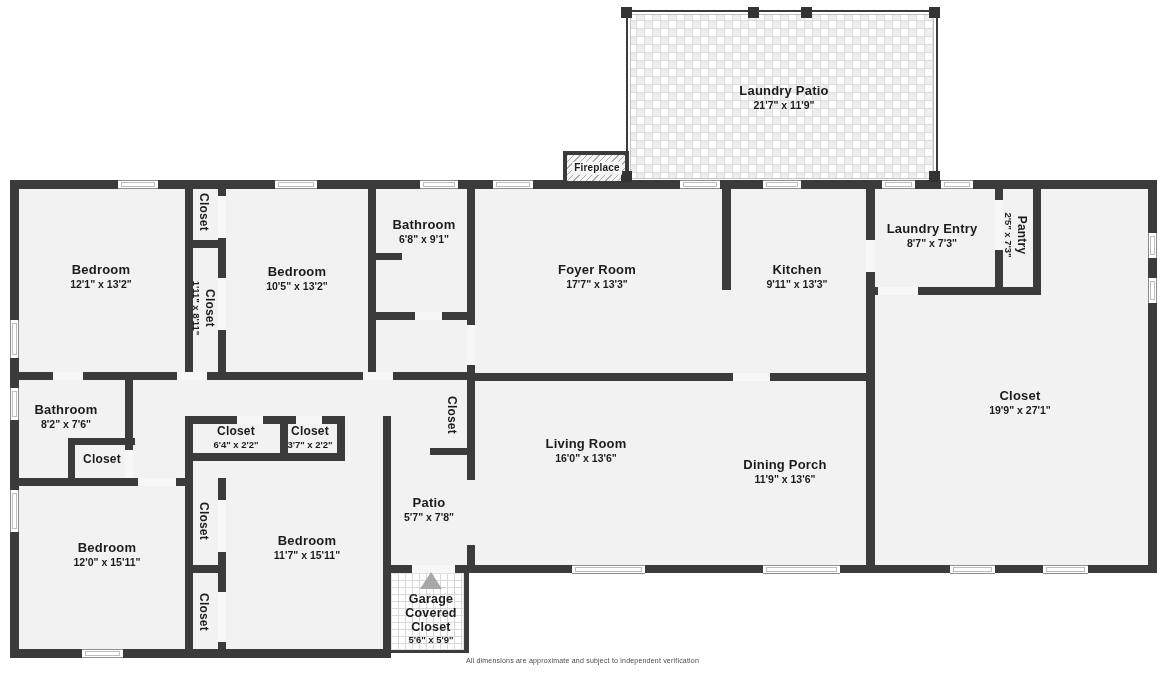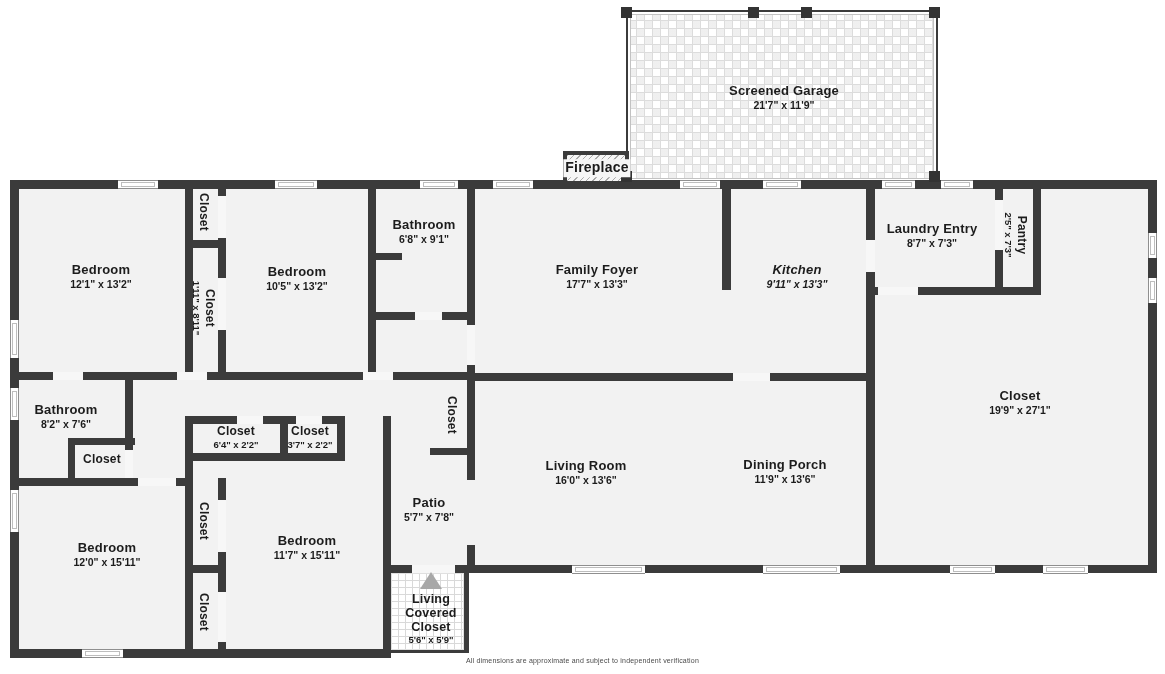--- a/index.html
+++ b/index.html
@@ -41,21 +41,21 @@
     border-left:11px solid transparent;border-right:11px solid transparent;
     border-bottom:17px solid #a8a8a8;}
 
   .room-label{position:absolute;transform:translate(-50%,-50%);text-align:center;
     color:#1c1c1c;z-index:6;white-space:nowrap;line-height:1.25;}
   .room-label .rname{font-size:13px;font-weight:700;letter-spacing:.2px;}
   .room-label .rdims{font-size:10.5px;font-weight:700;margin-top:0;}
   .room-label.small .rname{font-size:12px;}
   .room-label.small .rdims{font-size:9.5px;}
   .room-label.vert{transform:translate(-50%,-50%) rotate(90deg);}
-  .room-label.fireplace-label .rname{font-size:14px;background:#f6f6f6;padding:0 2px;}
+  .room-label.fireplace-label .rname{font-size:10px;background:#f6f6f6;padding:0 2px;}
   .room-label.porchlbl .rname{font-size:12.5px;}
   .room-label.porchlbl .rdims{font-size:9.5px;}
   .room-label.wrap{white-space:normal;line-height:1.15;}
 
   .footer{position:absolute;left:0;right:0;top:657px;text-align:center;
     font-size:7px;color:#4a4a4a;z-index:6;letter-spacing:.2px;}
 </style>
 </head>
 <body>
 
@@ -142,21 +142,21 @@
     <div class="win v" style="left: 10px; top: 490px; width: 9px; height: 42px;"></div>
     <div class="win v" style="left: 1148px; top: 233px; width: 9px; height: 25px;"></div>
     <div class="win v" style="left: 1148px; top: 278px; width: 9px; height: 25px;"></div>
     <div class="post" style="left: 621px; top: 7px;"></div>
     <div class="post" style="left: 929px; top: 7px;"></div>
     <div class="post" style="left: 621px; top: 171px;"></div>
     <div class="post" style="left: 929px; top: 171px;"></div>
     <div class="post" style="left: 748px; top: 7px;"></div>
     <div class="post" style="left: 801px; top: 7px;"></div>
     <div class="room-label" style="left: 784px; top: 98px;">
-      <div class="rname">Screened Garage</div>
+      <div class="rname">Laundry Patio</div>
       <div class="rdims">21'7" x 11'9"</div>
     </div>
     <div class="room-label fireplace-label" style="left: 597px; top: 168px;">
       <div class="rname">Fireplace</div>
     </div>
     <div class="room-label" style="left: 101px; top: 277px;">
       <div class="rname">Bedroom</div>
       <div class="rdims">12'1" x 13'2"</div>
     </div>
     <div class="room-label vert small" style="left: 203px; top: 212px;">
@@ -168,40 +168,40 @@
     </div>
     <div class="room-label" style="left: 297px; top: 279px;">
       <div class="rname">Bedroom</div>
       <div class="rdims">10'5" x 13'2"</div>
     </div>
     <div class="room-label" style="left: 424px; top: 232px;">
       <div class="rname">Bathroom</div>
       <div class="rdims">6'8" x 9'1"</div>
     </div>
     <div class="room-label" style="left: 597px; top: 277px;">
-      <div class="rname">Family Foyer</div>
+      <div class="rname">Foyer Room</div>
       <div class="rdims">17'7" x 13'3"</div>
     </div>
-    <div class="room-label" style="left: 797px; top: 277px; font-style: italic;">
+    <div class="room-label" style="left: 797px; top: 277px;">
       <div class="rname">Kitchen</div>
       <div class="rdims">9'11" x 13'3"</div>
     </div>
     <div class="room-label" style="left: 932px; top: 236px;">
       <div class="rname">Laundry Entry</div>
       <div class="rdims">8'7" x 7'3"</div>
     </div>
     <div class="room-label vert small" style="left: 1016px; top: 235px;">
       <div class="rname">Pantry</div>
       <div class="rdims">2'5" x 7'3"</div>
     </div>
     <div class="room-label" style="left: 1020px; top: 403px;">
       <div class="rname">Closet</div>
       <div class="rdims">19'9" x 27'1"</div>
     </div>
-    <div class="room-label" style="left: 586px; top: 473px;">
+    <div class="room-label" style="left: 586px; top: 451px;">
       <div class="rname">Living Room</div>
       <div class="rdims">16'0" x 13'6"</div>
     </div>
     <div class="room-label" style="left: 785px; top: 472px;">
       <div class="rname">Dining Porch</div>
       <div class="rdims">11'9" x 13'6"</div>
     </div>
     <div class="room-label vert small" style="left: 451px; top: 415px;">
       <div class="rname">Closet</div>
     </div>
@@ -232,19 +232,19 @@
     </div>
     <div class="room-label" style="left: 307px; top: 548px;">
       <div class="rname">Bedroom</div>
       <div class="rdims">11'7" x 15'11"</div>
     </div>
     <div class="room-label" style="left: 429px; top: 510px;">
       <div class="rname">Patio</div>
       <div class="rdims">5'7" x 7'8"</div>
     </div>
     <div class="room-label porchlbl" style="left: 431px; top: 600px;">
-      <div class="rname">Living</div>
+      <div class="rname">Garage</div>
     </div>
     <div class="room-label porchlbl wrap" style="left: 431px; top: 626px; width: 66px;">
       <div class="rname">Covered Closet</div>
       <div class="rdims">5'6" x 5'9"</div>
     </div>
   </div>
 
 </body></html>

